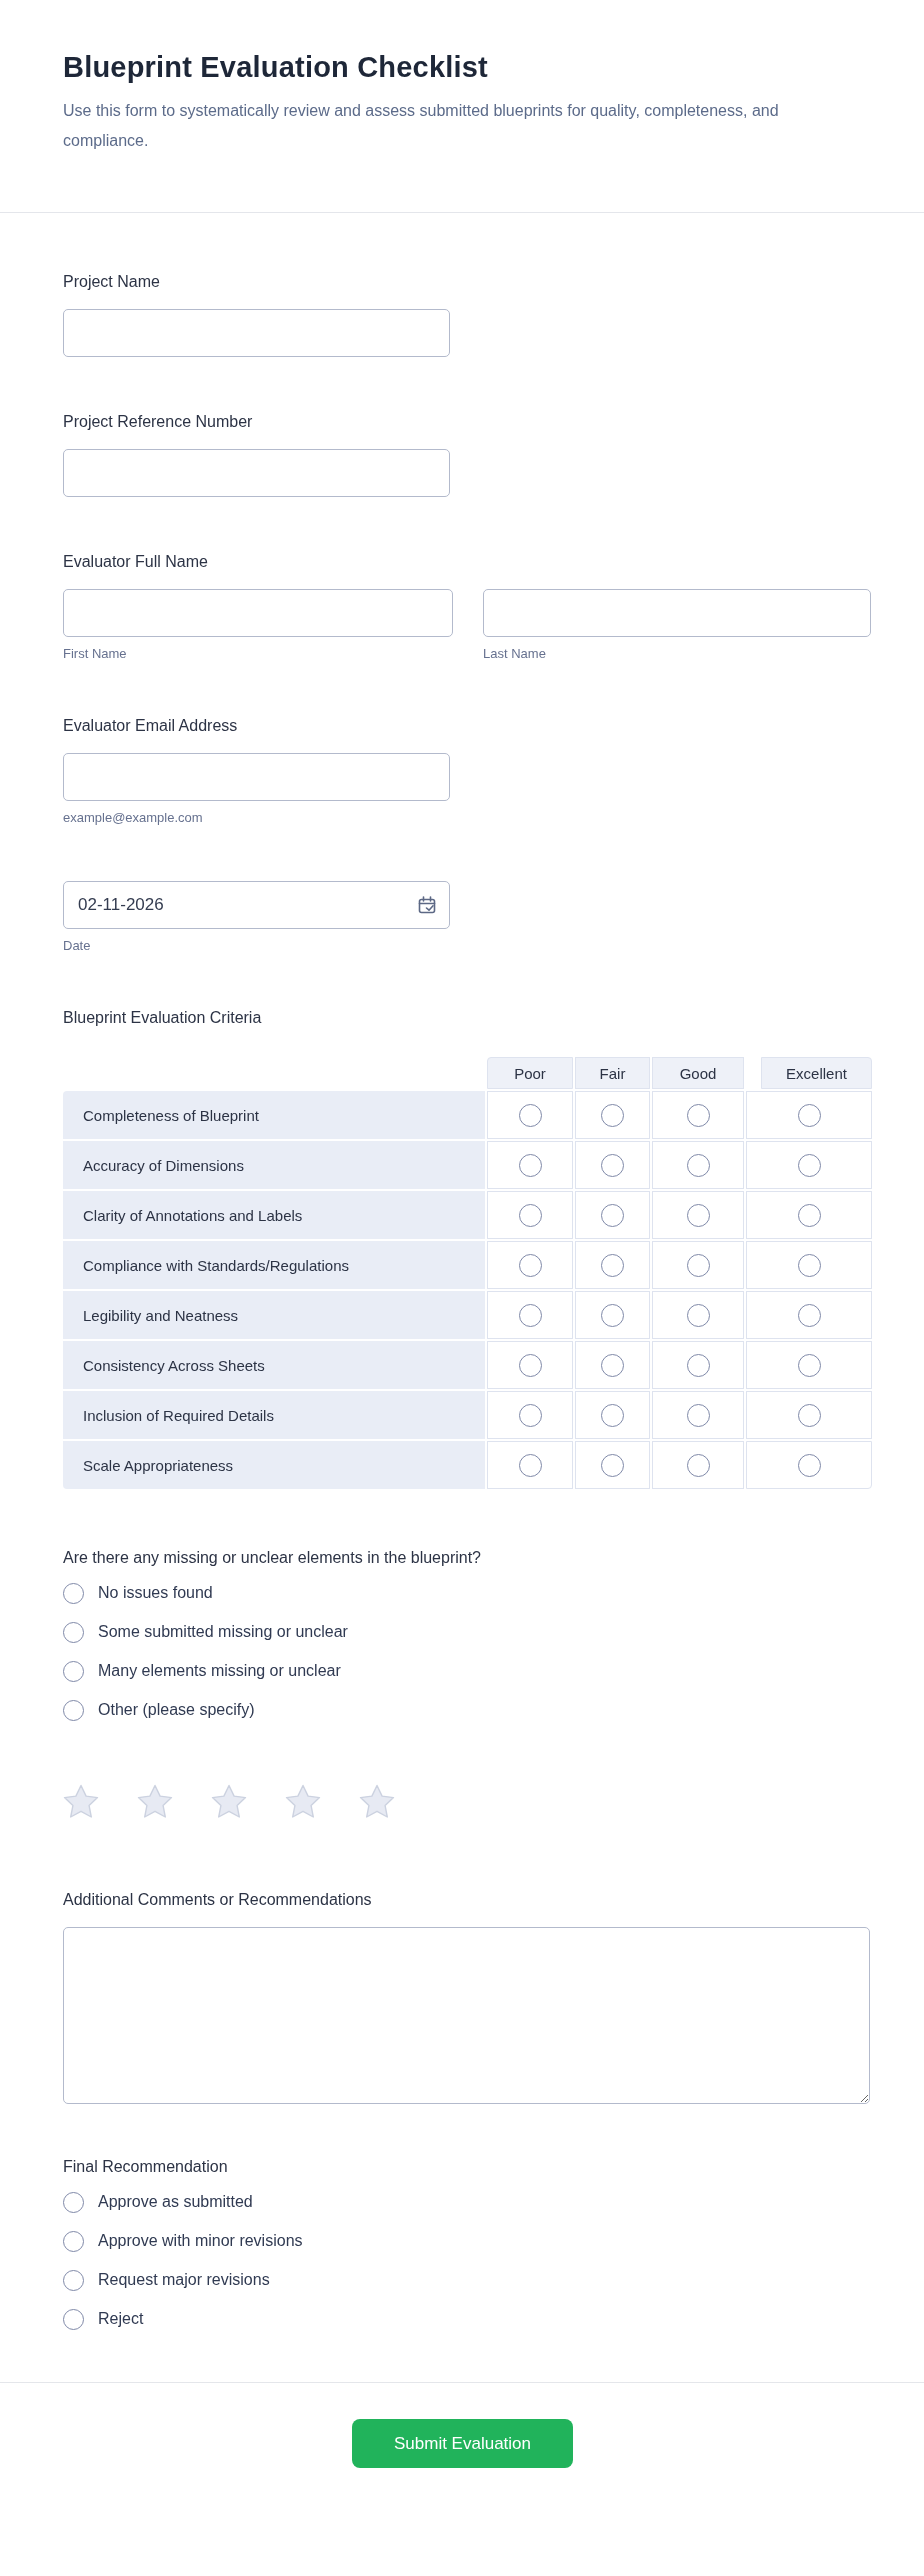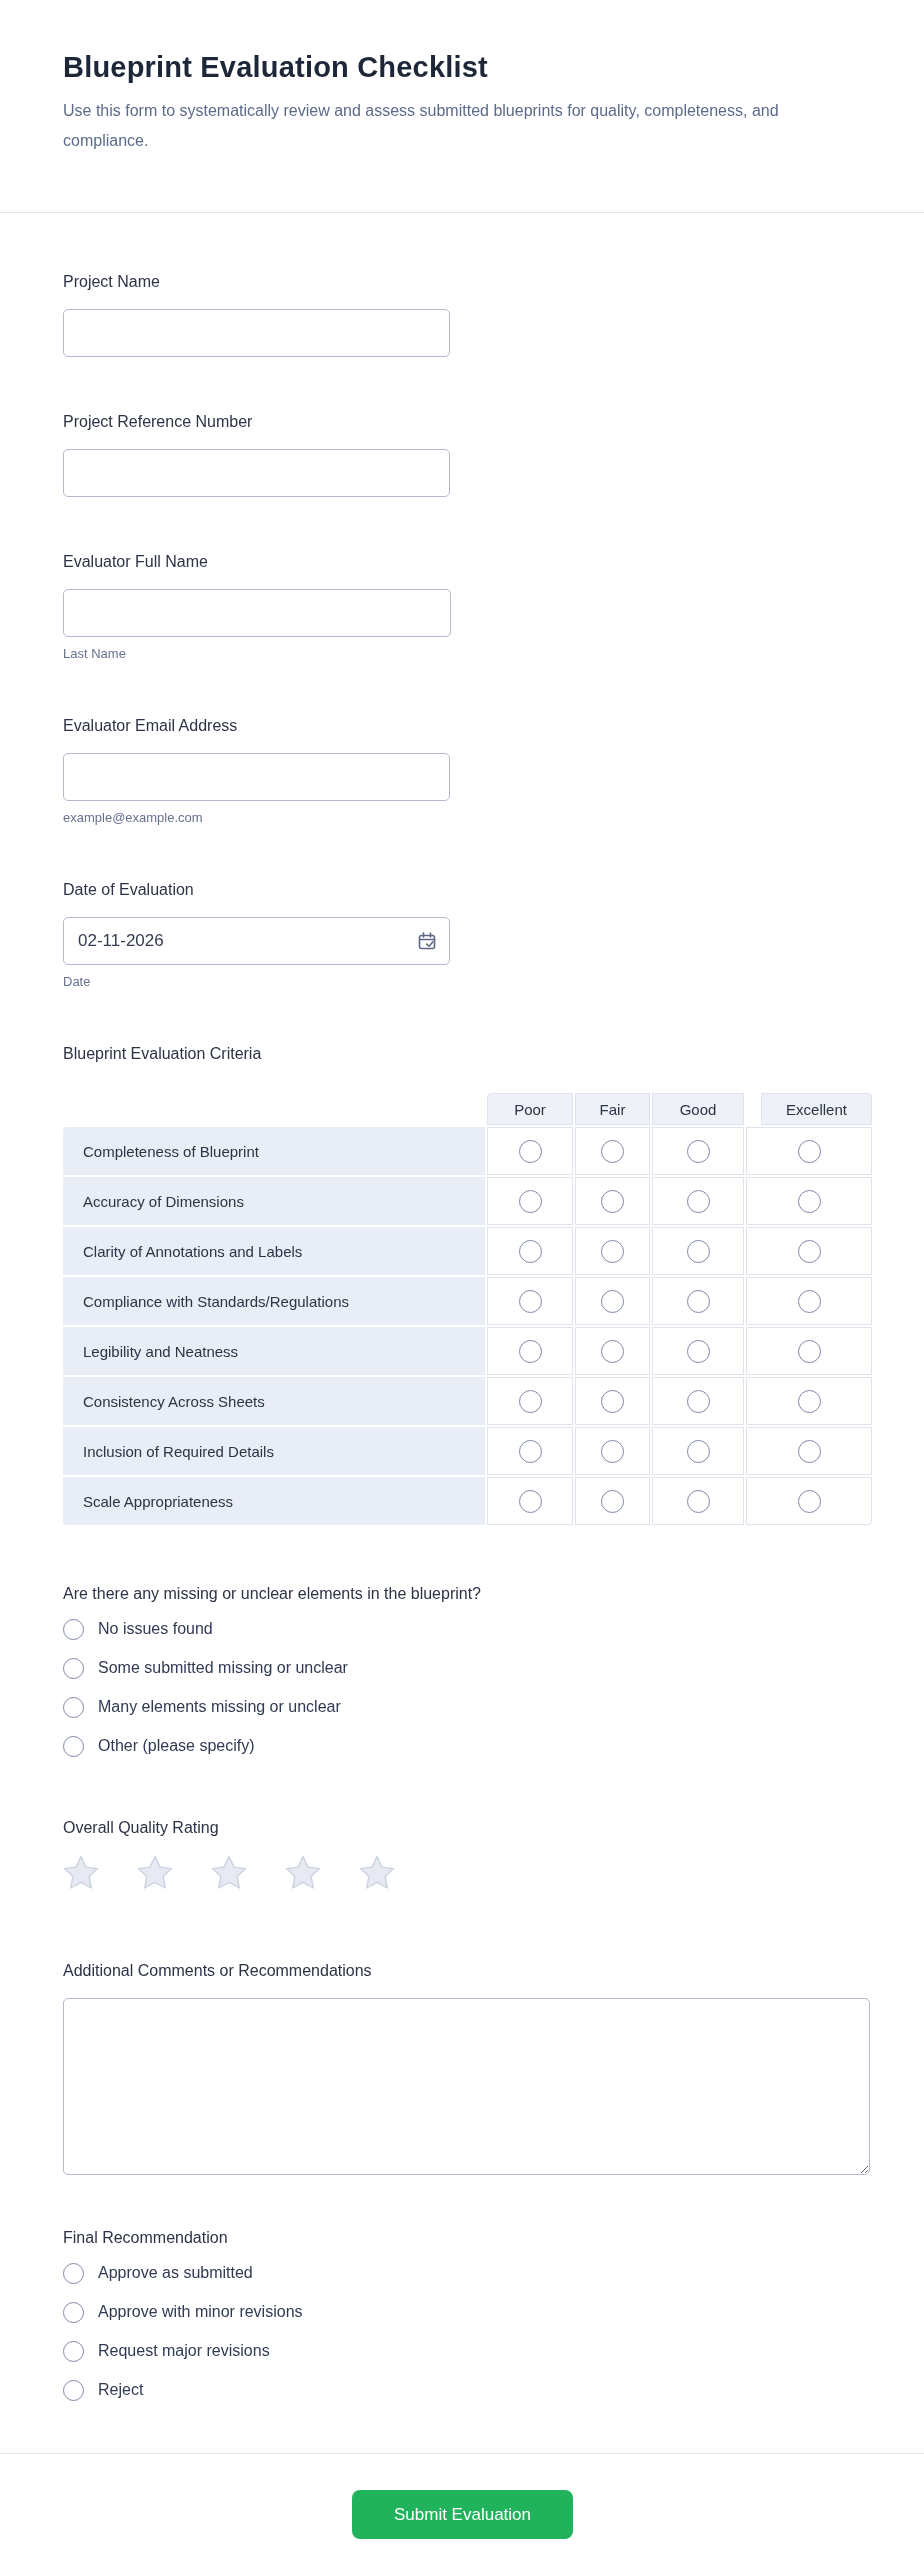--- a/index.html
+++ b/index.html
@@ -195,33 +195,36 @@
   <div class="field">
     <label class="field-label">Project Reference Number</label>
     <input class="text-input" type="text" value="" style="">
   </div>
 
   <div class="field">
     <label class="field-label">Evaluator Full Name</label>
     <div class="name-row">
       <div class="name-col">
         <input class="text-input" type="text" value="" style="">
+        <div class="sublabel">First Name</div>
+      </div>
+      <div class="name-col">
+        <input class="text-input" type="text" value="" style="">
         <div class="sublabel">Last Name</div>
       </div>
     </div>
   </div>
 
   <div class="field">
     <label class="field-label">Evaluator Email Address</label>
     <input class="text-input" type="text" value="" style="">
     <div class="sublabel">example@example.com</div>
   </div>
 
   <div class="field">
-    <label class="field-label">Date of Evaluation</label>
     <div class="date-wrap">
       <input class="text-input" type="text" value="02-11-2026" style="">
       <svg class="date-icon" viewBox="0 0 20 20" fill="none" stroke="#5c6885" stroke-width="1.6" stroke-linecap="round" stroke-linejoin="round">
         <rect x="2.5" y="4.5" width="15" height="13" rx="2"></rect>
         <line x1="6.5" y1="2" x2="6.5" y2="6"></line>
         <line x1="13.5" y1="2" x2="13.5" y2="6"></line>
         <line x1="2.5" y1="8.5" x2="17.5" y2="8.5"></line>
         <polyline points="9.5,13 12,15.2 16,10.8"></polyline>
       </svg>
     </div>
@@ -377,21 +380,20 @@
         </label>
 
         <label class="option">
           <span class="radio"></span>
           <span class="option-text">Other (please specify)</span>
         </label>
       </div>
   </div>
 
   <div class="field" style="margin-bottom:72px;">
-    <label class="field-label" style="margin-bottom:0;">Overall Quality Rating</label>
     <div class="star-row">
       <svg width="36" height="36" viewBox="0 0 36 36">
         <polygon points="18,2.5 23.1,13.1 34.5,14.6 26.1,22.6 28.3,34 18,28.3 7.7,34 9.9,22.6 1.5,14.6 12.9,13.1" fill="#e7eaf3" stroke="#ccd2e0" stroke-width="1.4" stroke-linejoin="round"></polygon>
       </svg>
 
       <svg width="36" height="36" viewBox="0 0 36 36">
         <polygon points="18,2.5 23.1,13.1 34.5,14.6 26.1,22.6 28.3,34 18,28.3 7.7,34 9.9,22.6 1.5,14.6 12.9,13.1" fill="#e7eaf3" stroke="#ccd2e0" stroke-width="1.4" stroke-linejoin="round"></polygon>
       </svg>
 
       <svg width="36" height="36" viewBox="0 0 36 36">

